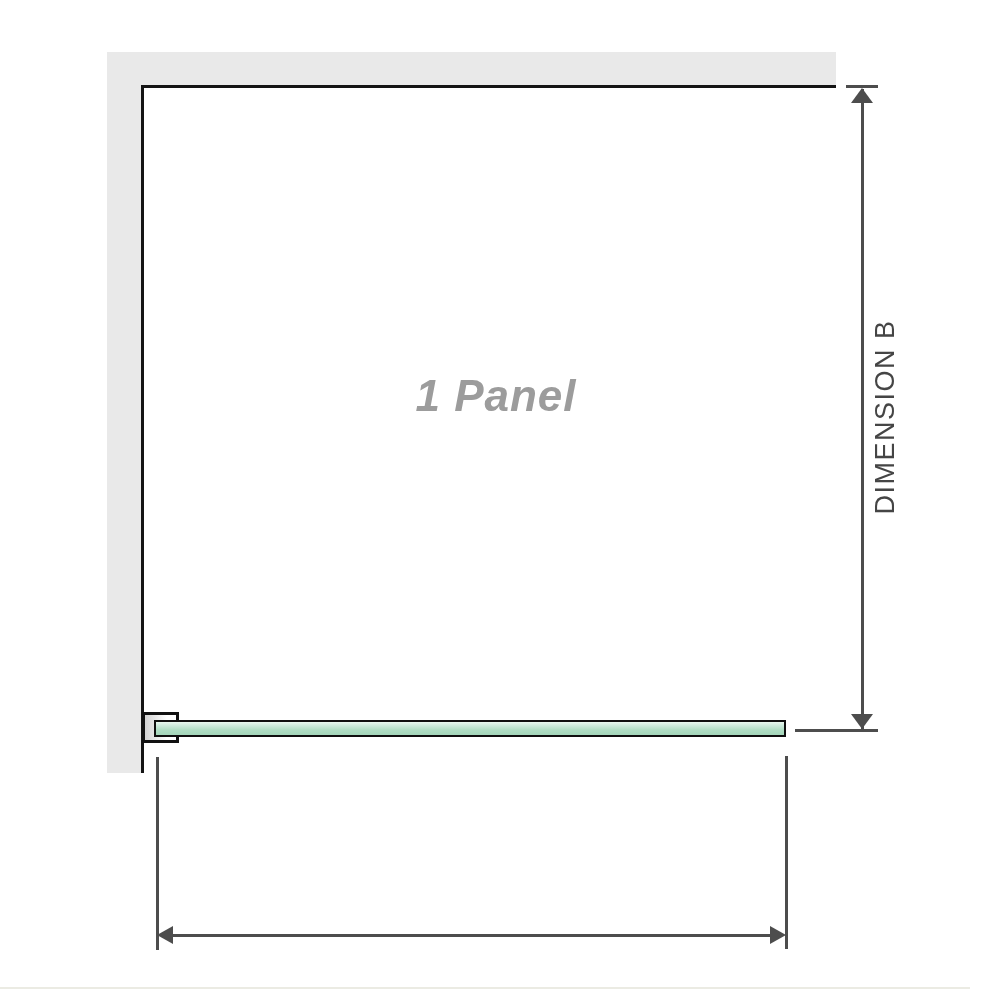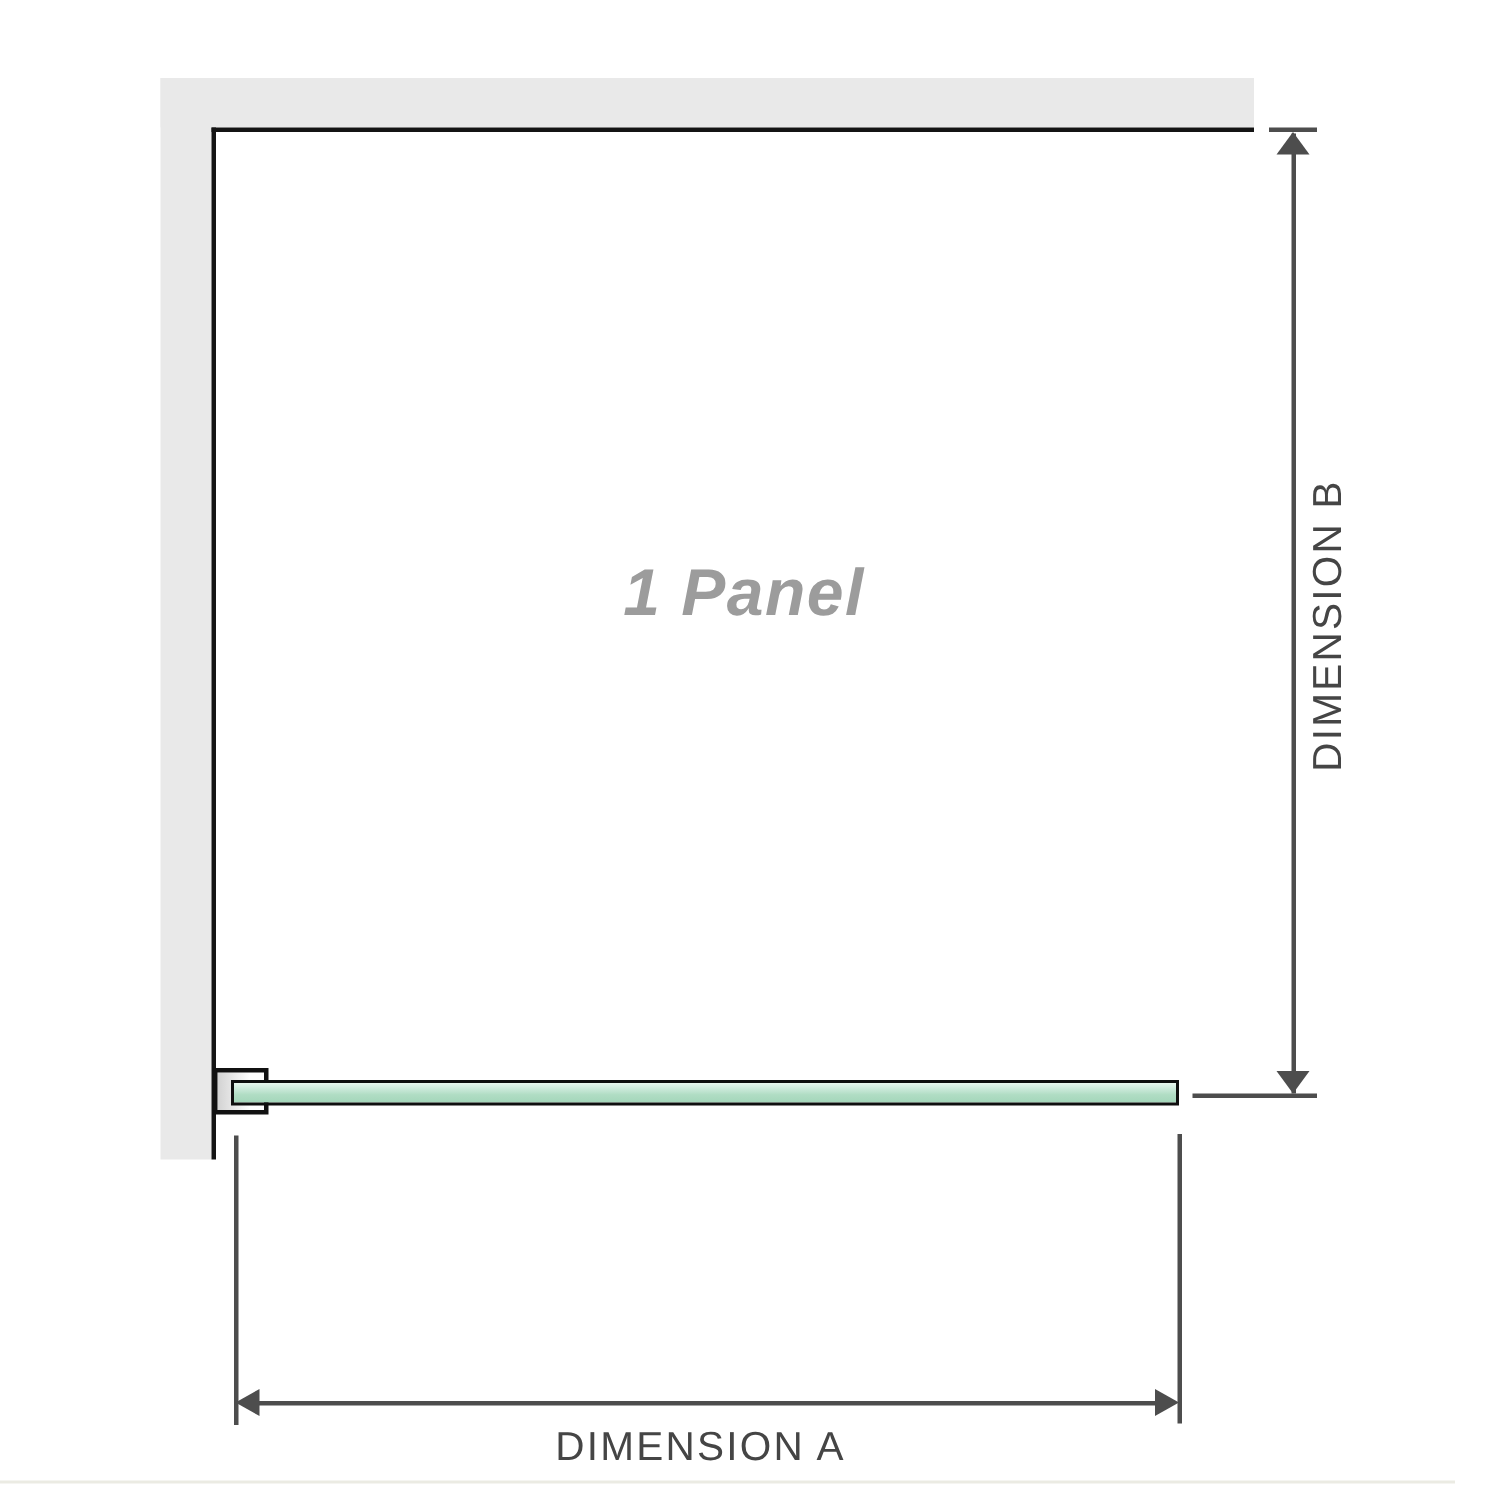--- a/index.html
+++ b/index.html
@@ -143,17 +143,16 @@
   <div class="abs dim dimb-line"></div>
   <div class="abs arrow dimb-arrow-up"></div>
   <div class="abs arrow dimb-arrow-down"></div>
   <div class="abs dimb-label">DIMENSION B</div>
 
   <div class="abs dim dima-ext-left"></div>
   <div class="abs dim dima-ext-right"></div>
   <div class="abs dim dima-line"></div>
   <div class="abs arrow dima-arrow-left"></div>
   <div class="abs arrow dima-arrow-right"></div>
-  <div class="abs dima-label">DIMENSION A</div>
 
   <div class="abs page-divider"></div>
 
 </div>
 
 </body></html>

